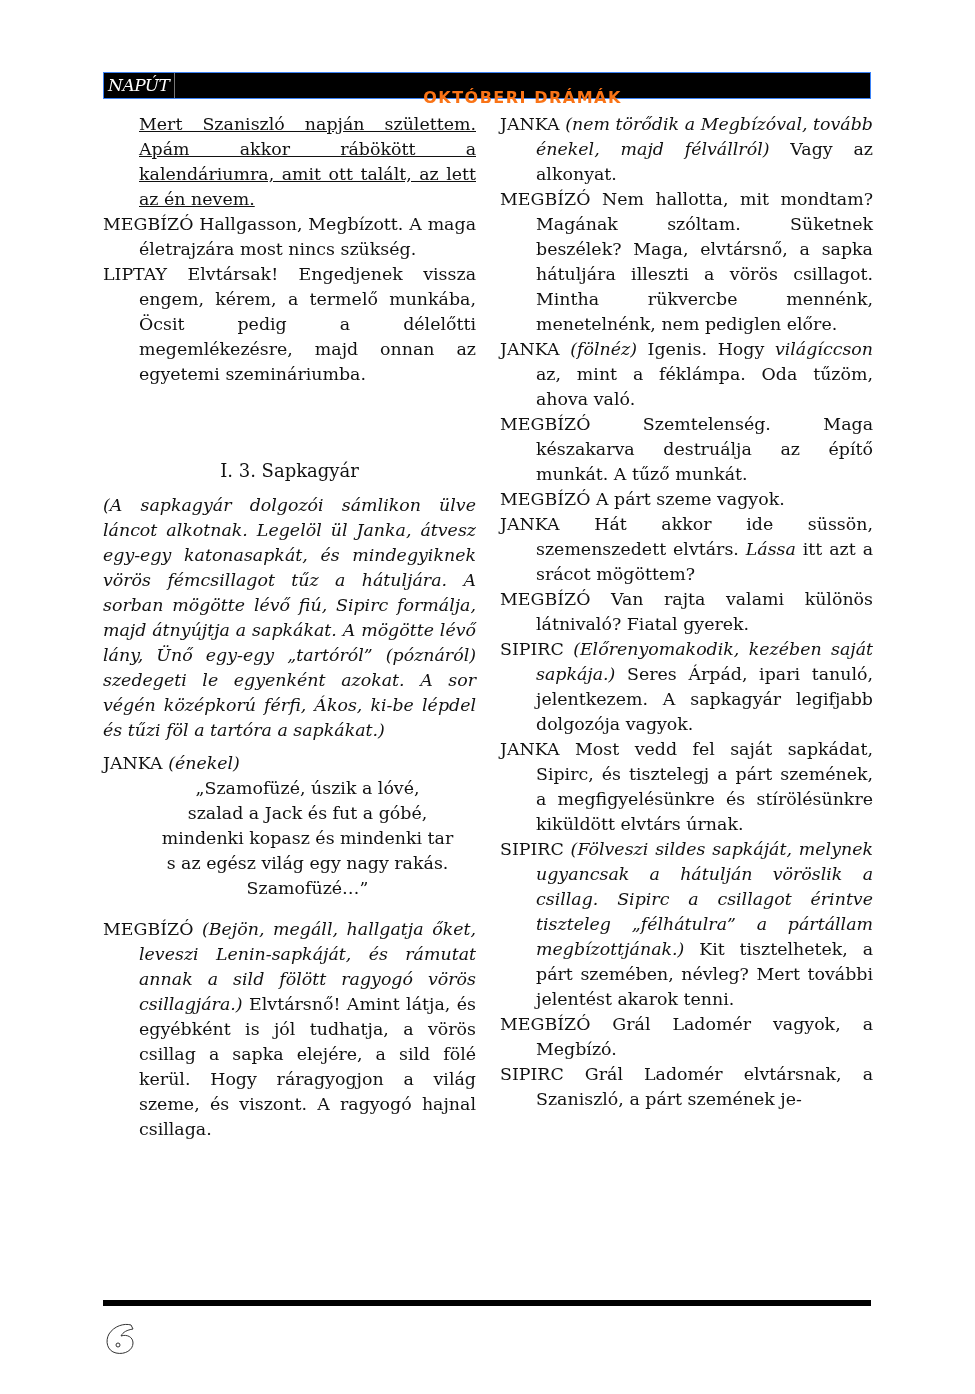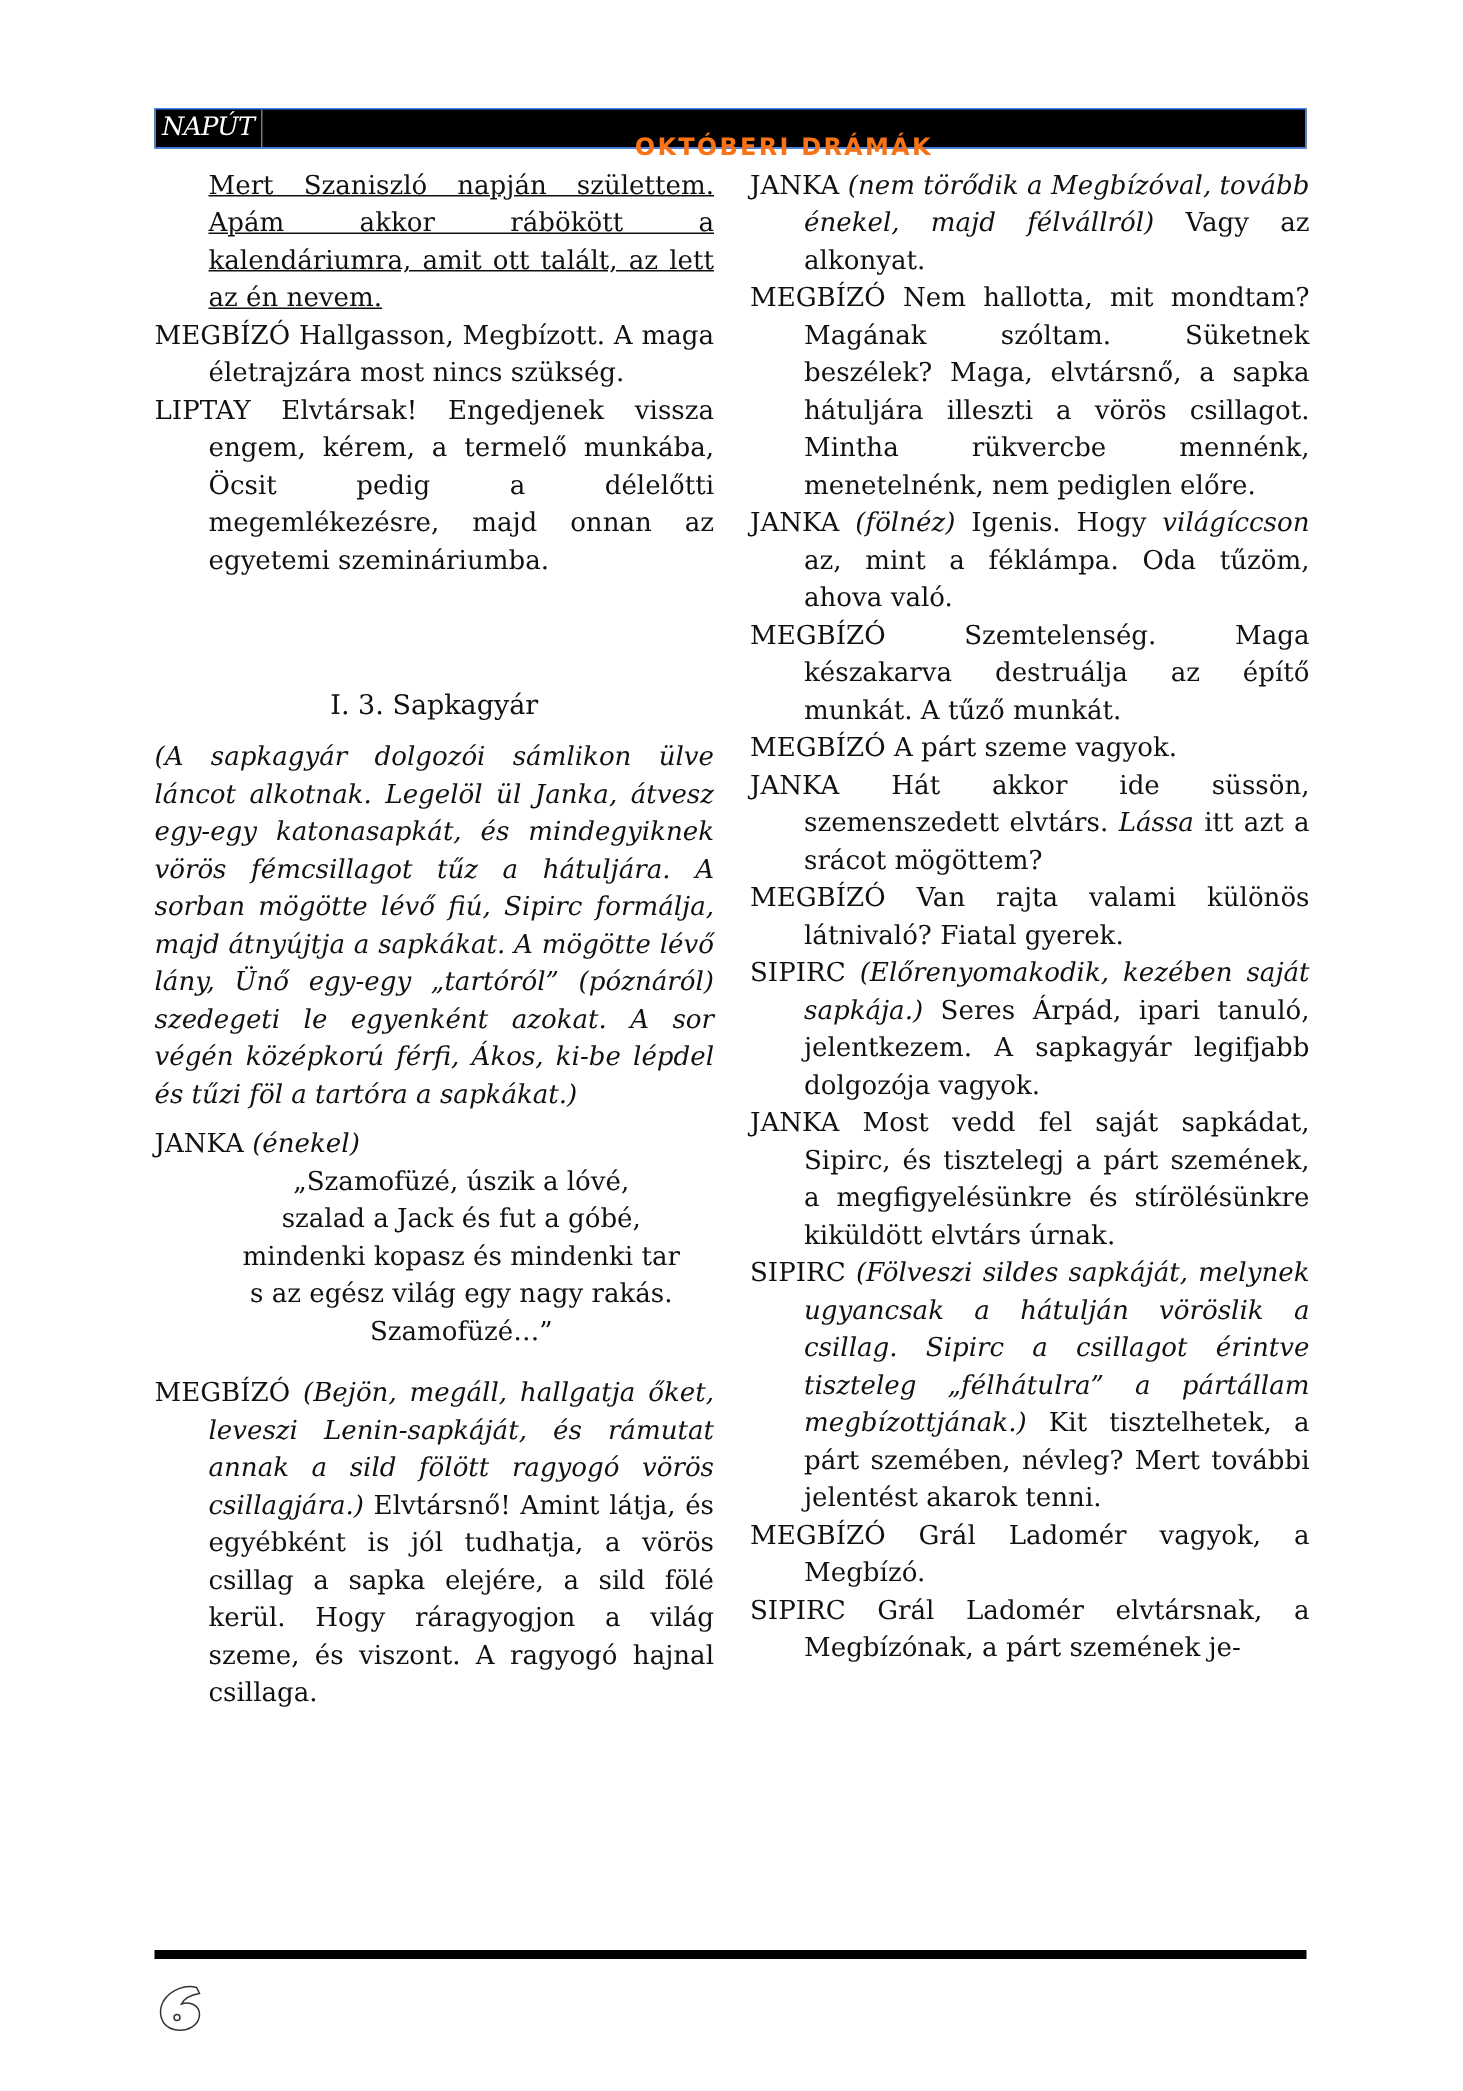--- a/index.html
+++ b/index.html
@@ -104,21 +104,21 @@
       <p class="speech"><span class="speaker">MEGBÍZÓ</span> <span>Nem hallotta, mit mondtam? Magának szóltam. Süketnek beszélek? Maga, elvtársnő, a sapka hátuljára illeszti a vörös csillagot. Mintha rükvercbe mennénk, menetelnénk, nem pediglen előre.</span></p>
       <p class="speech"><span class="speaker">JANKA</span> <span class="dir">(fölnéz)</span> <span>Igenis. Hogy <i>világíccson</i> az, mint a féklámpa. Oda tűzöm, ahova való.</span></p>
       <p class="speech"><span class="speaker">MEGBÍZÓ</span> <span>Szemtelenség. Maga készakarva destruálja az építő munkát. A tűző munkát.</span></p>
       <p class="speech"><span class="speaker">MEGBÍZÓ</span> <span>A párt szeme vagyok.</span></p>
       <p class="speech"><span class="speaker">JANKA</span> <span>Hát akkor ide süssön, szemenszedett elvtárs. <i>Lássa</i> itt azt a srácot mögöttem?</span></p>
       <p class="speech"><span class="speaker">MEGBÍZÓ</span> <span>Van rajta valami különös látnivaló? Fiatal gyerek.</span></p>
       <p class="speech"><span class="speaker">SIPIRC</span> <span class="dir">(Előrenyomakodik, kezében saját sapkája.)</span> <span>Seres Árpád, ipari tanuló, jelentkezem. A sapkagyár legifjabb dolgozója vagyok.</span></p>
       <p class="speech"><span class="speaker">JANKA</span> <span>Most vedd fel saját sapkádat, Sipirc, és tisztelegj a párt szemének, a megfigyelésünkre és stírölésünkre kiküldött elvtárs úrnak.</span></p>
       <p class="speech"><span class="speaker">SIPIRC</span> <span class="dir">(Fölveszi sildes sapkáját, melynek ugyancsak a hátulján vöröslik a csillag. Sipirc a csillagot érintve tiszteleg „félhátulra” a pártállam megbízottjának.)</span> <span>Kit tisztelhetek, a párt szemében, névleg? Mert további jelentést akarok tenni.</span></p>
       <p class="speech"><span class="speaker">MEGBÍZÓ</span> <span>Grál Ladomér vagyok, a Megbízó.</span></p>
-      <p class="speech"><span class="speaker">SIPIRC</span> <span>Grál Ladomér elvtársnak, a Megbízónak, a párt szemének je-</span></p>
+      <p class="speech"><span class="speaker">SIPIRC</span> <span>Grál Ladomér elvtársnak, a Szaniszló, a párt szemének je-</span></p>
     </div>
 
   <div class="bottom-rule"></div>
 
   <svg class="page-num" viewBox="0 0 34 34">
     <path d="M27 3 C20 1 10 4 5 12 C1 19 3 29 12 31 C21 33 29 28 29 21 C29 15 23 12 17 14 C19 10 23 8 29 7 Z" fill="none" stroke="#333" stroke-width="1"></path>
     <circle cx="14" cy="23" r="2" fill="none" stroke="#333" stroke-width="1"></circle>
     <text x="0" y="0" style="display:none">6</text>
   </svg>
 </div>

